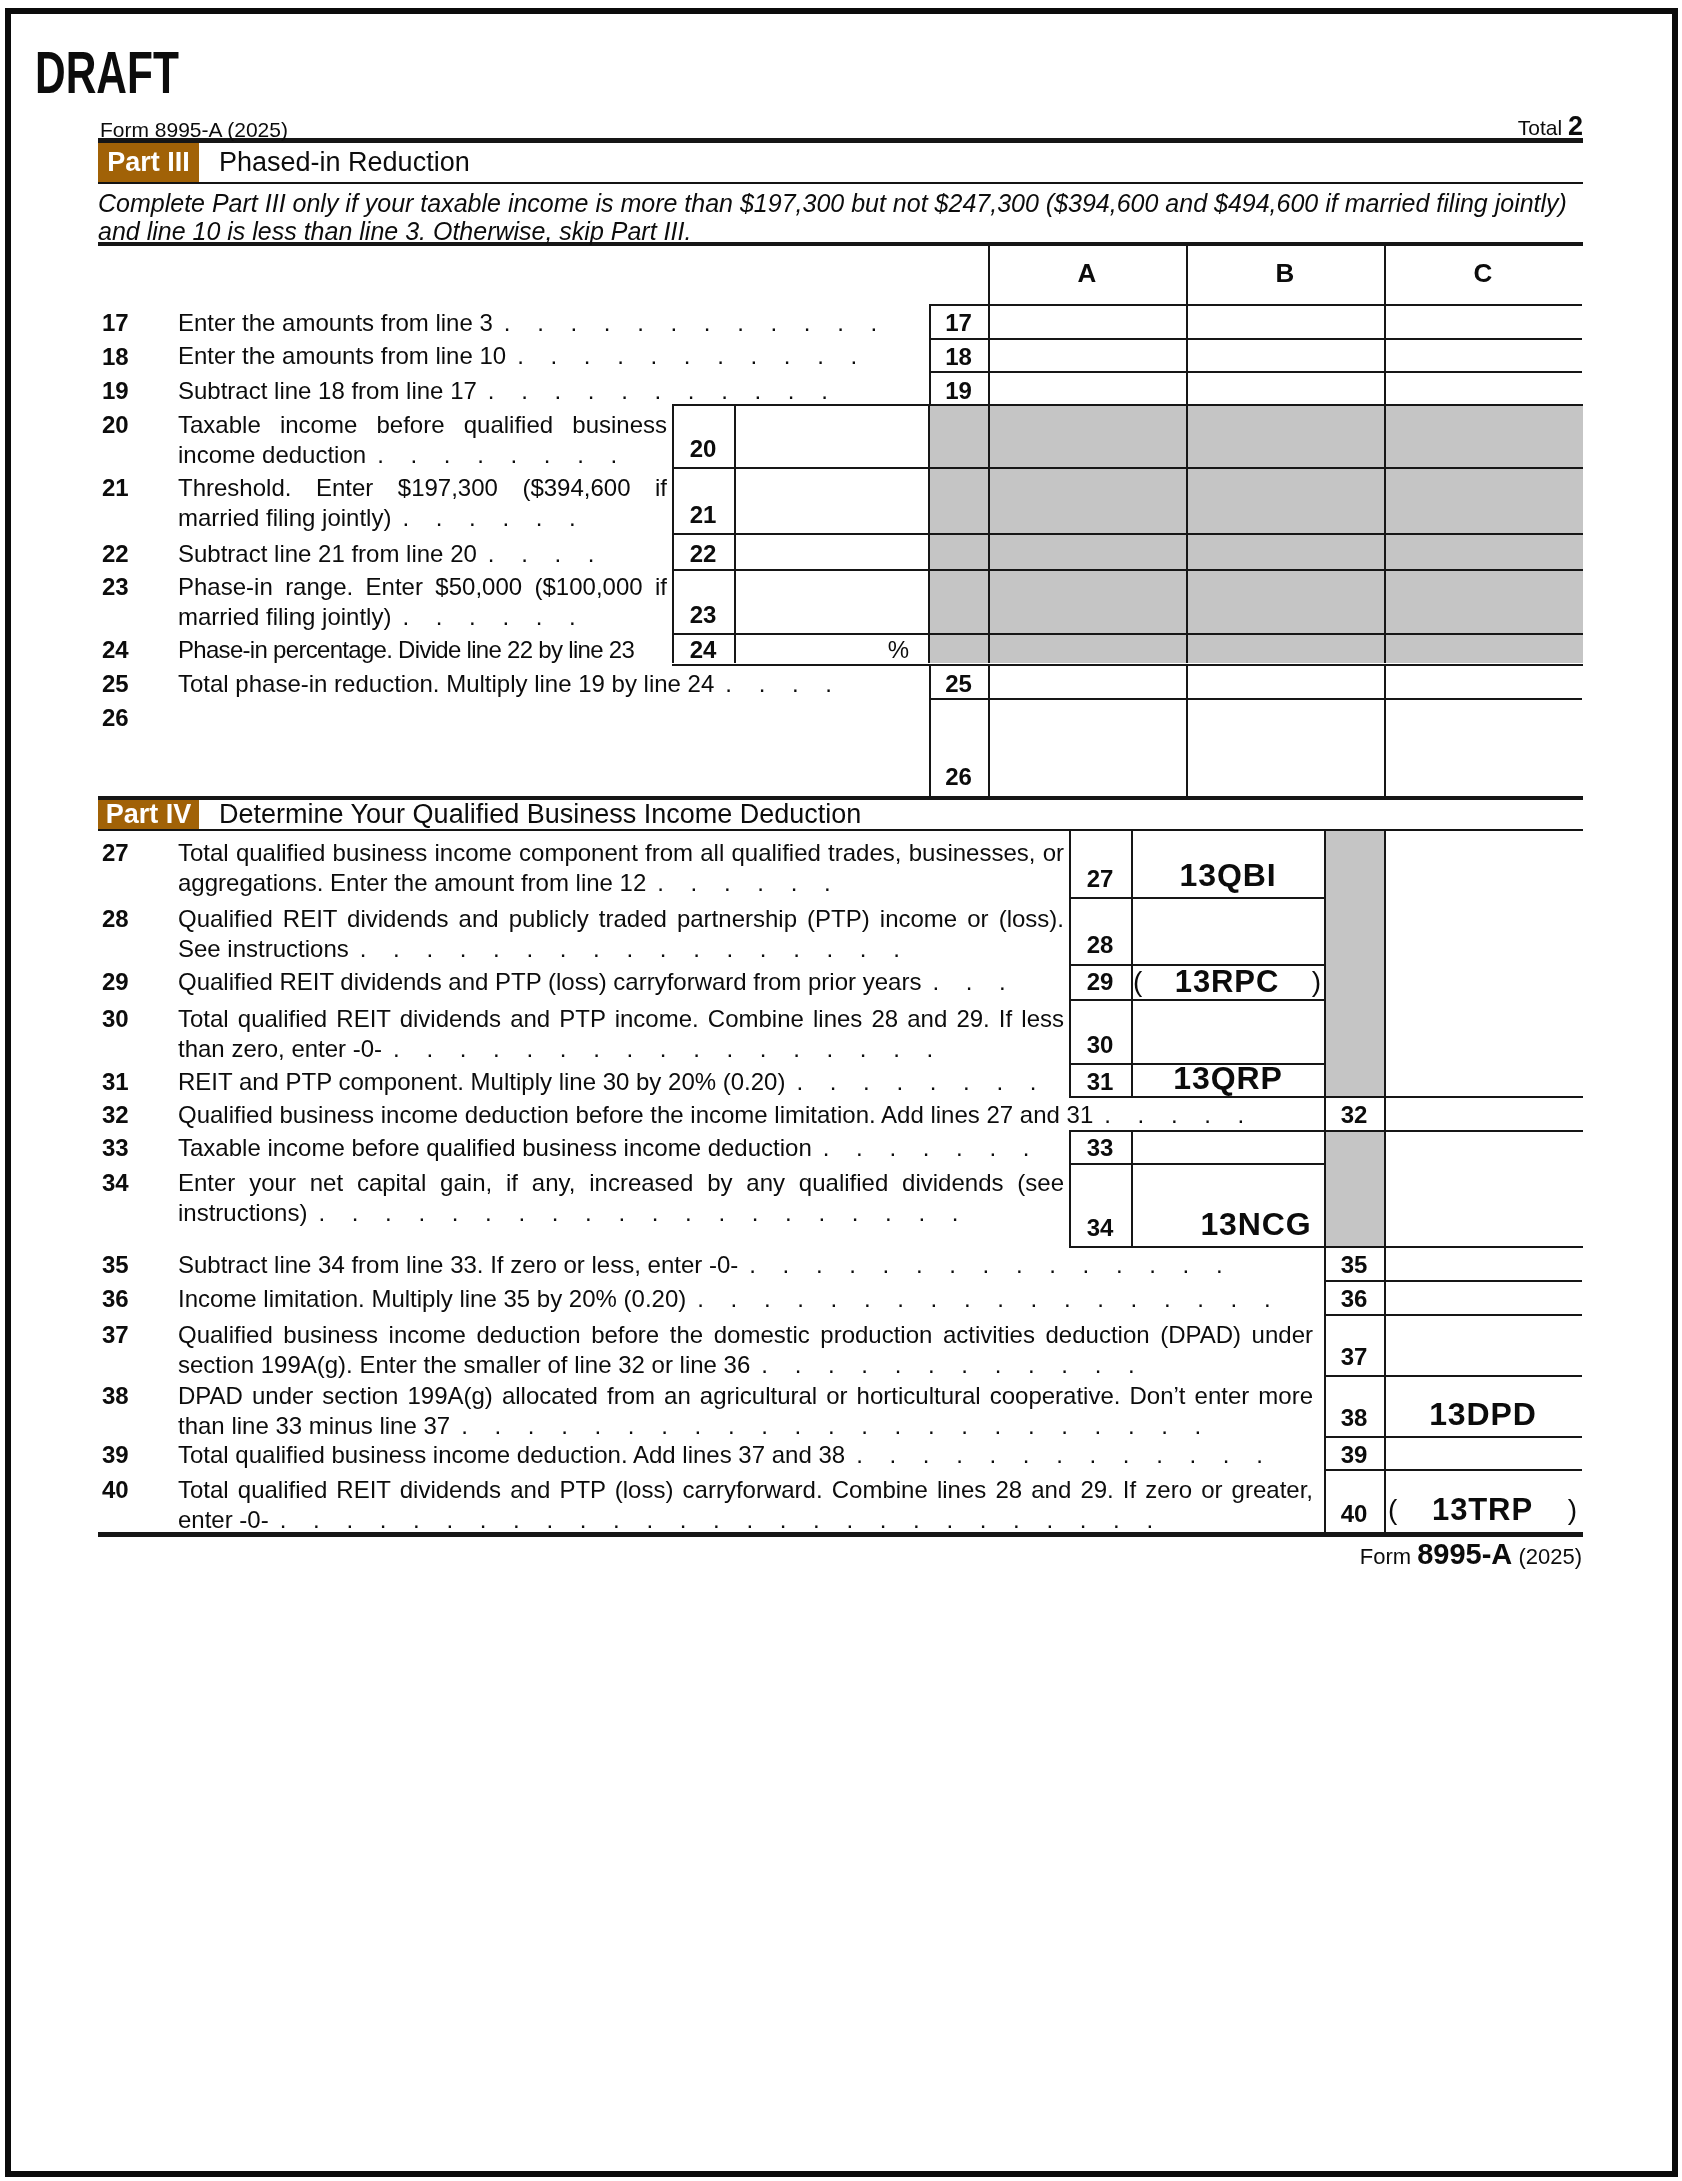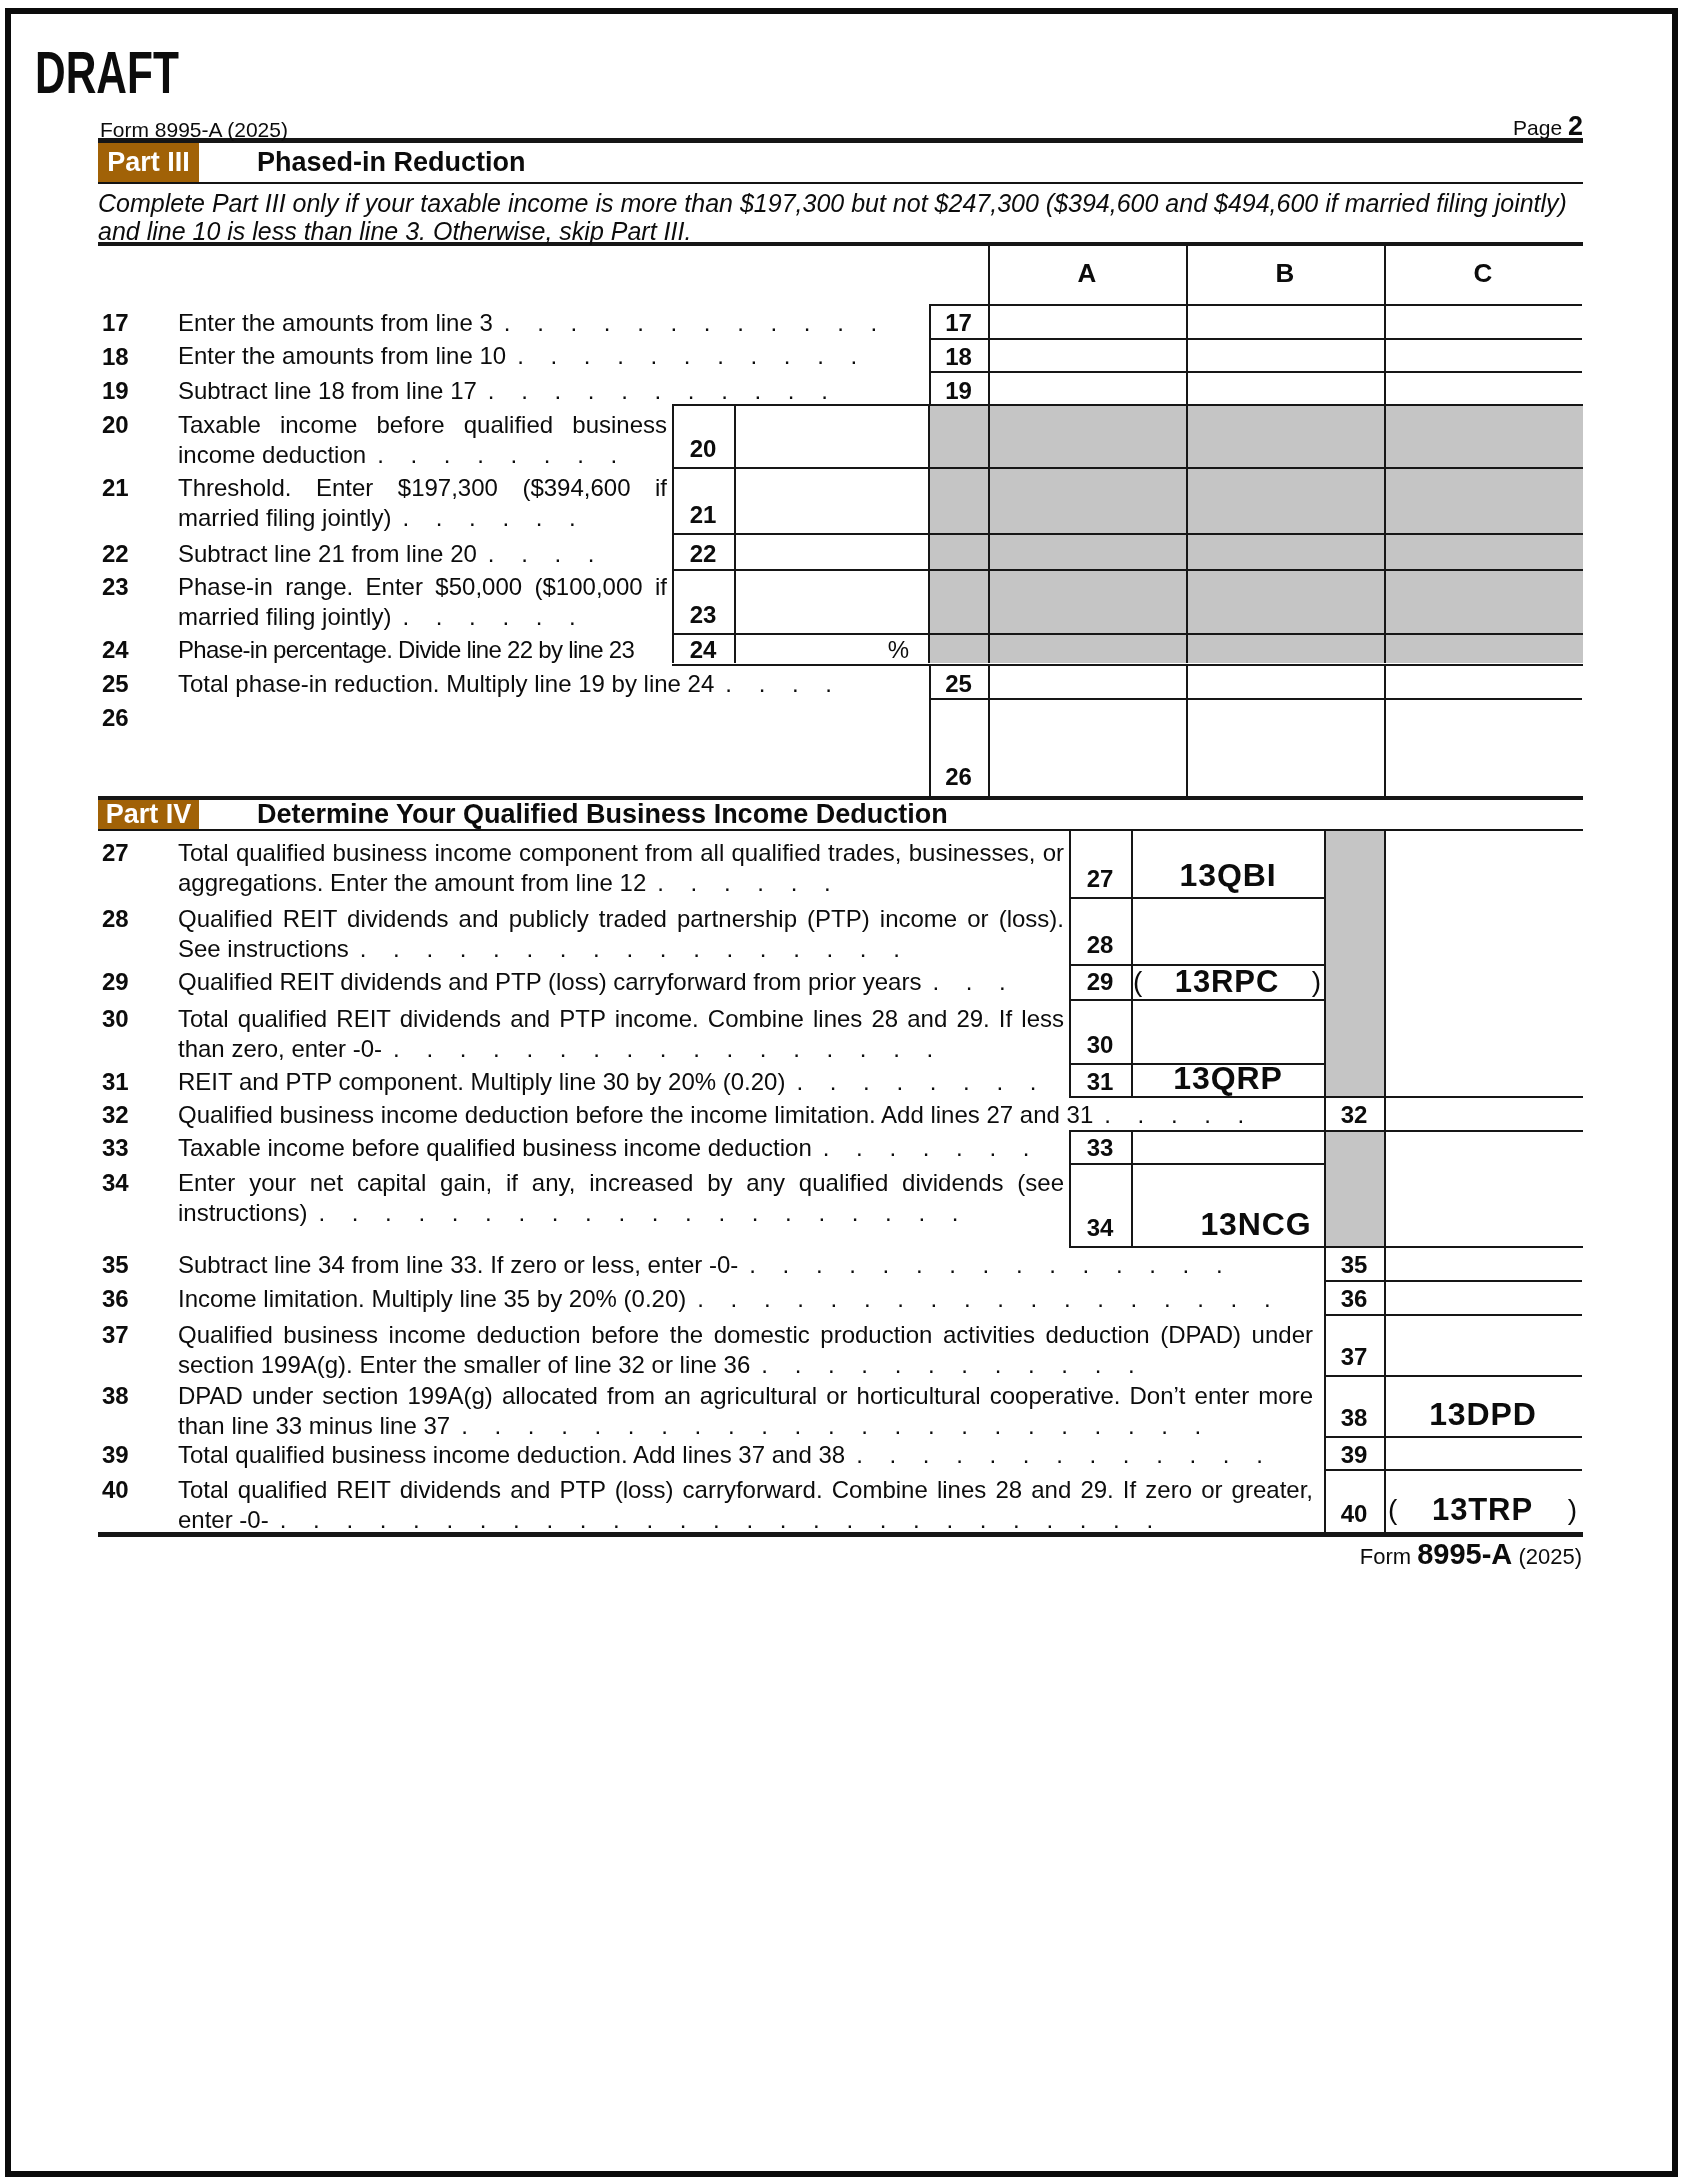--- a/index.html
+++ b/index.html
@@ -18,41 +18,41 @@
   .dots{letter-spacing:10px;padding-left:11px;font-weight:400;font-style:normal;}
   .code{position:absolute;font-weight:700;font-size:32px;line-height:35px;text-align:center;z-index:4;letter-spacing:0.9px;}
   .codein{font-weight:700;font-size:31px;letter-spacing:0.9px;}
   .paren{font-size:28px;font-weight:400;}
   .flexentry{position:absolute;display:flex;justify-content:space-between;align-items:center;z-index:4;}
   .colhead{position:absolute;font-weight:700;font-size:26px;text-align:center;z-index:4;}
   .bar{position:absolute;left:98px;width:1485px;background:#fff;border-bottom:2.8px solid #141414;
        display:flex;align-items:stretch;z-index:4;}
   .bar-label{background:#a16207;color:#fff;font-weight:700;font-size:27px;width:101px;
              display:flex;align-items:center;justify-content:center;}
-  .bar-title{font-weight:700;font-size:27px;display:flex;align-items:center;margin-left:58px;}
+  .bar-title{font-weight:400;font-size:27px;display:flex;align-items:center;margin-left:20px;}
   .italic{position:absolute;font-style:italic;font-size:25px;z-index:4;white-space:nowrap;}
   .draft{position:absolute;left:35px;top:39px;font-size:59px;font-weight:700;
          transform:scaleX(0.72);transform-origin:0 0;z-index:4;}
   .formid{position:absolute;left:100px;top:118px;font-size:21px;z-index:4;}
   .pageind{position:absolute;left:1338px;top:111px;width:245px;text-align:right;z-index:4;font-size:21px;}
   .pagenum{font-weight:700;font-size:27px;}
   .footer{position:absolute;left:1061px;top:1538px;width:521px;text-align:right;z-index:4;font-size:22px;}
   .footnum{font-weight:700;font-size:29px;}
   .pct{position:absolute;font-size:24px;line-height:30px;text-align:right;z-index:4;}
 </style>
 </head>
 <body>
 
 <div class="page">
   <div class="frame"></div>
 
   <div class="draft">DRAFT</div>
   <div class="formid">Form 8995-A (2025)</div>
   <div class="pageind">
-    <span>Page</span>
+    <span>Total</span>
     <span class="pagenum">2</span>
   </div>
 
   <div class="hl" style="left:98px;top:138px;width:1485px;height:4.6px"></div>
   <div class="bar" style="top:143px;height:39px">
     <div class="bar-label">Part III</div>
     <div class="bar-title">Phased-in Reduction</div>
   </div>
   <div class="italic" style="left:98px;top:189px">Complete Part III only if your taxable income is more than $197,300 but not $247,300 ($394,600 and $494,600 if married filing jointly)</div>
   <div class="italic" style="left:98px;top:217px">and line 10 is less than line 3. Otherwise, skip Part III.</div>

